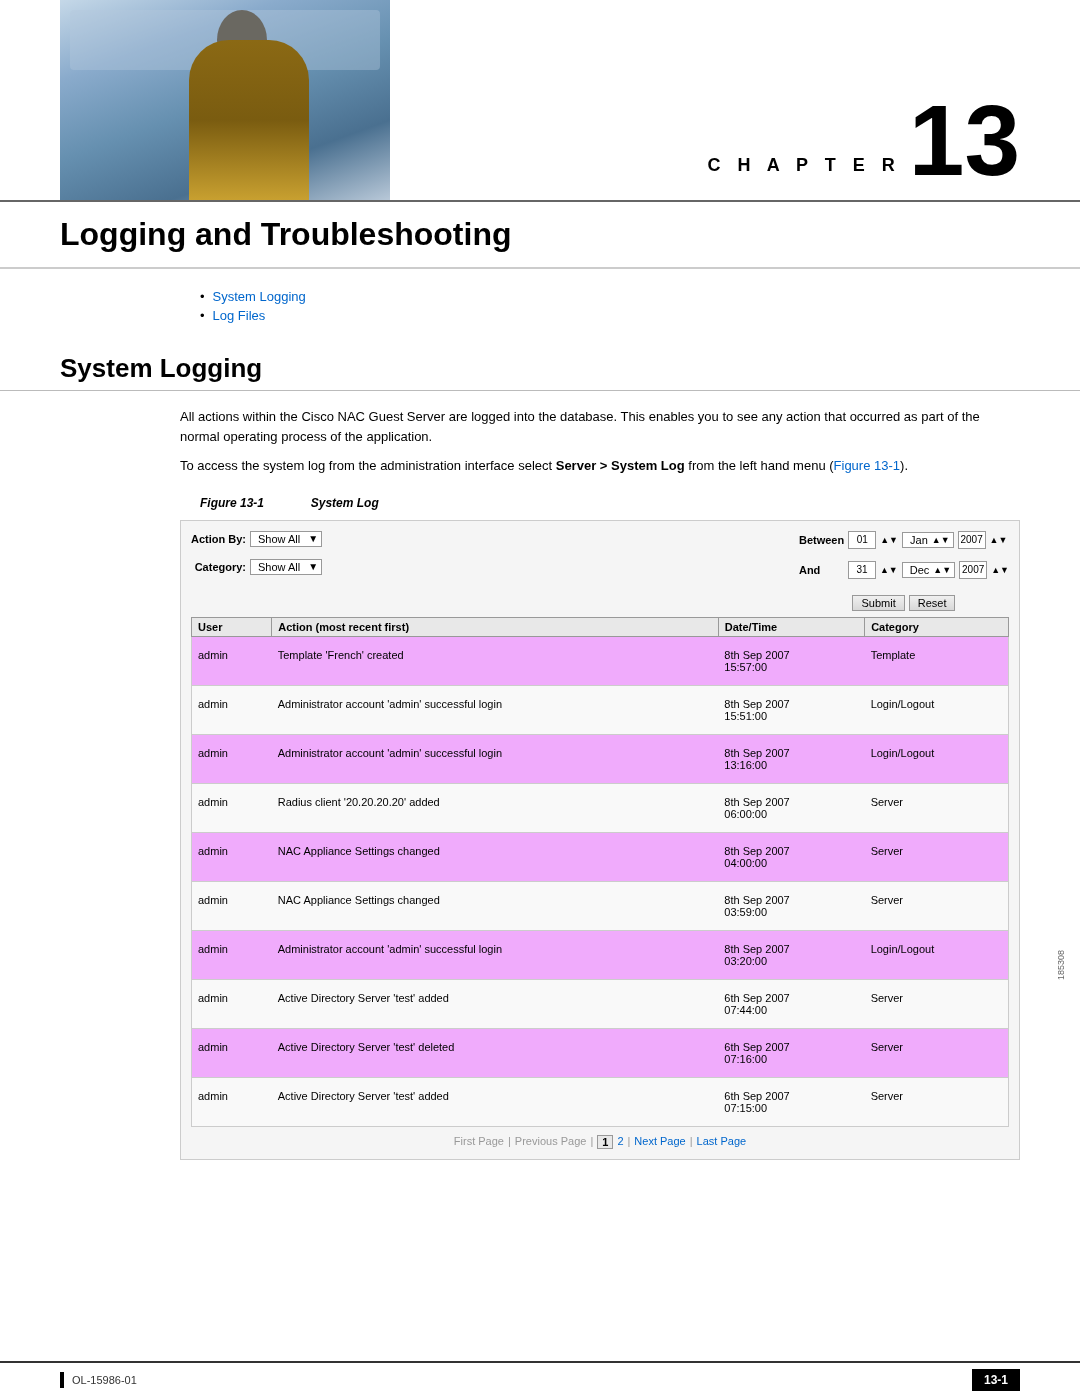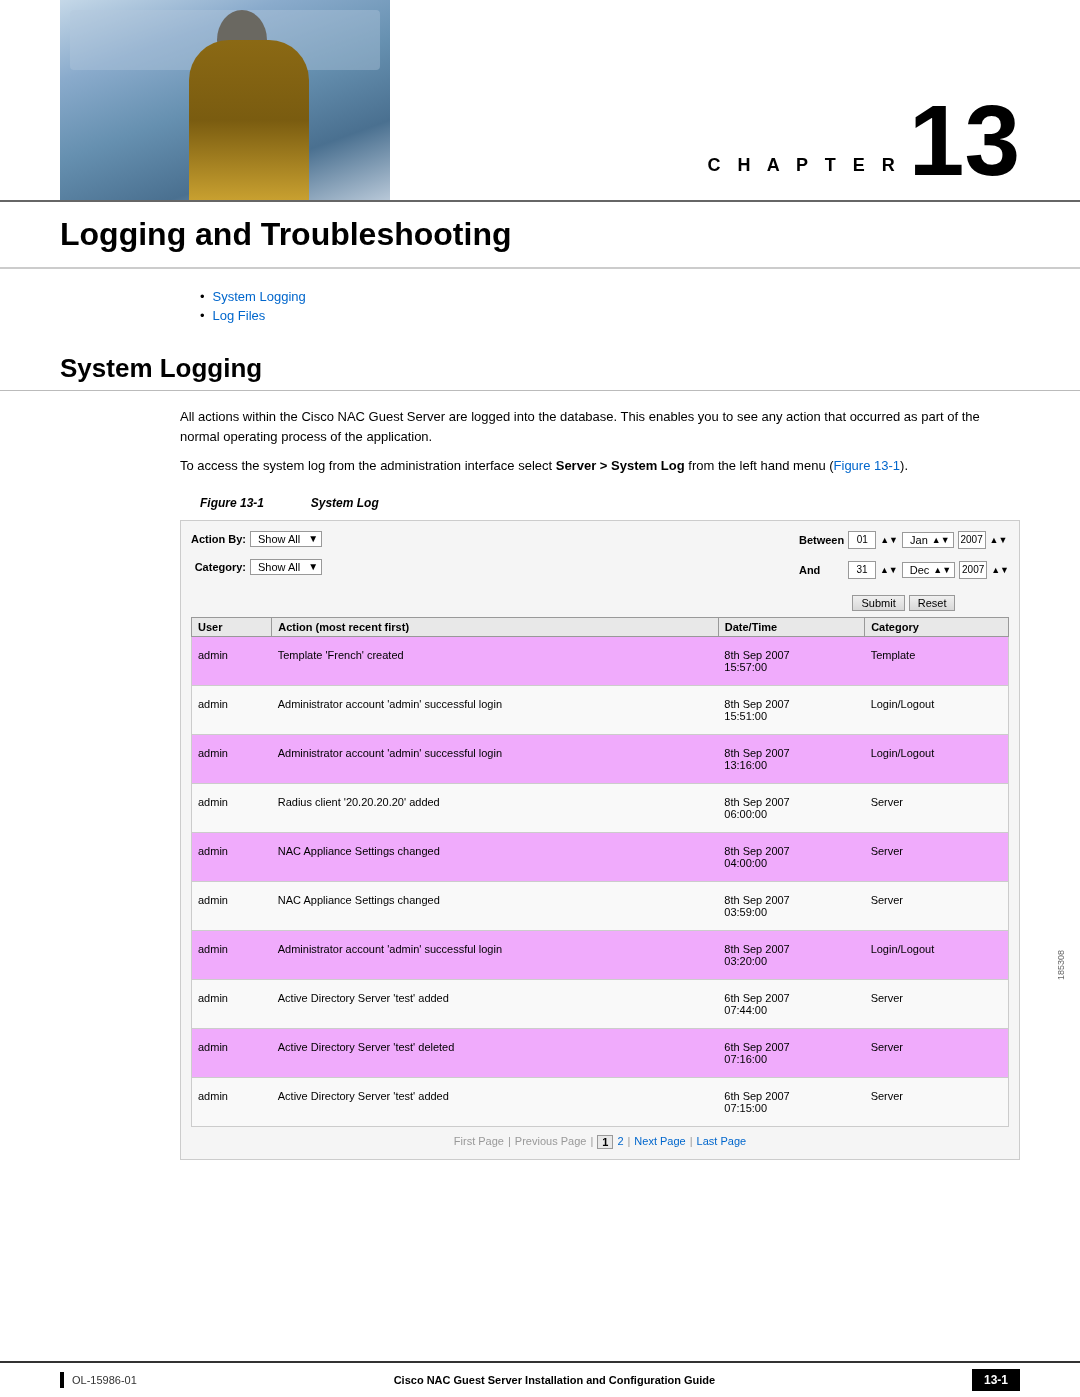--- a/index.html
+++ b/index.html
@@ -511,15 +511,14 @@
   </div>
 </div>
 
 <div class="side-number" style="top:950px;">185308</div>
 
 <div class="page-footer">
   <div class="footer-left">
     <div class="footer-bar"></div>
     <span class="footer-doc">OL-15986-01</span>
   </div>
-  <div class="footer-center">Cisco NAC Guest Server Installation and Configuration Guide</div>
   <div class="footer-page">13-1</div>
 </div>
 
 </body></html>

